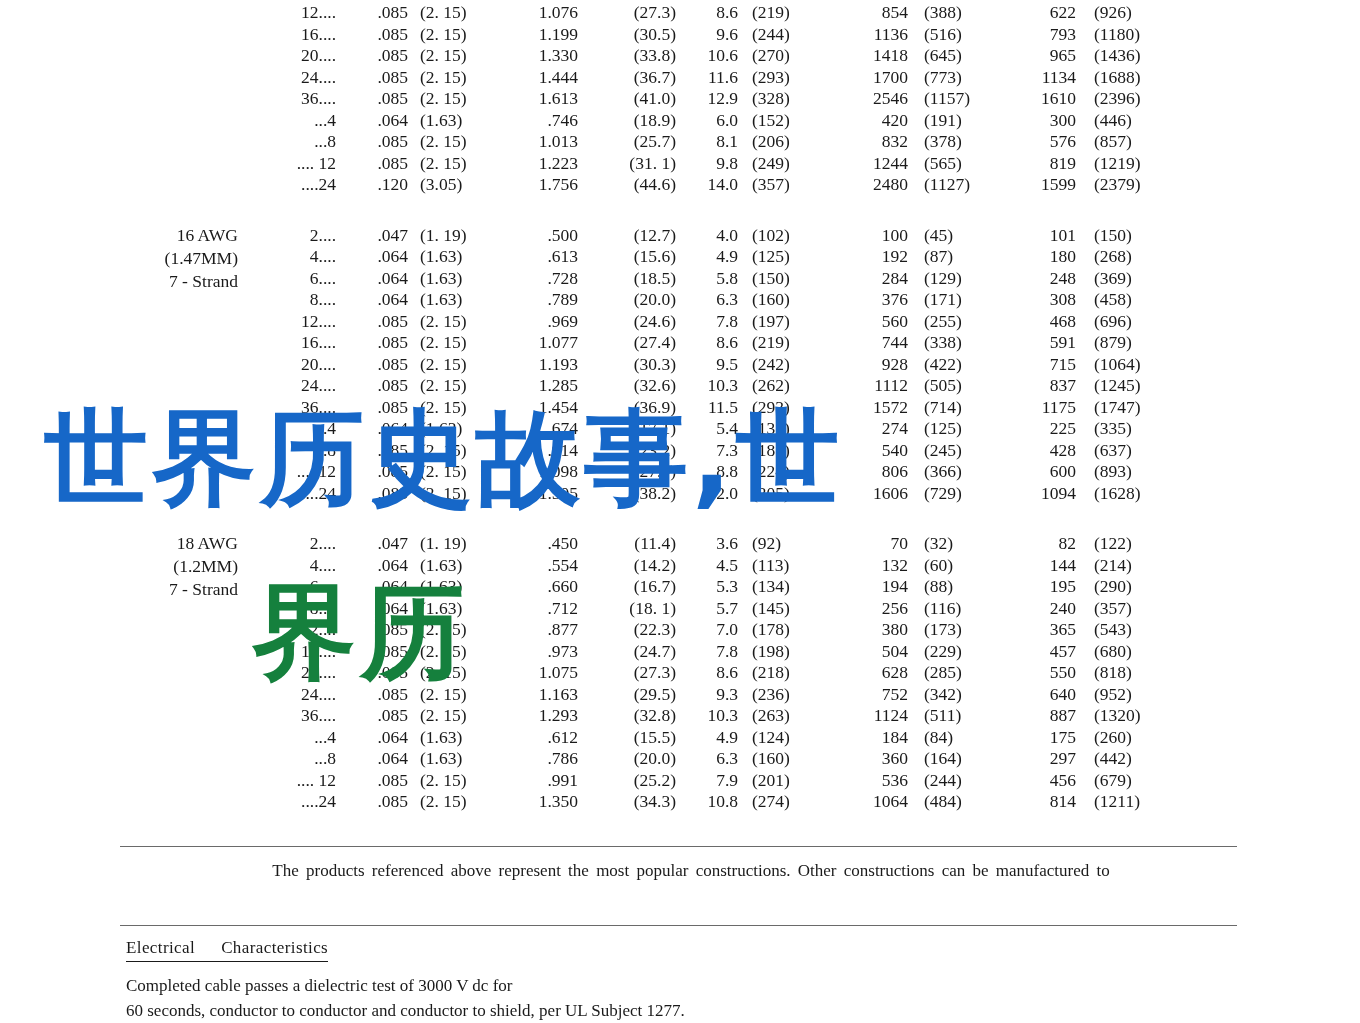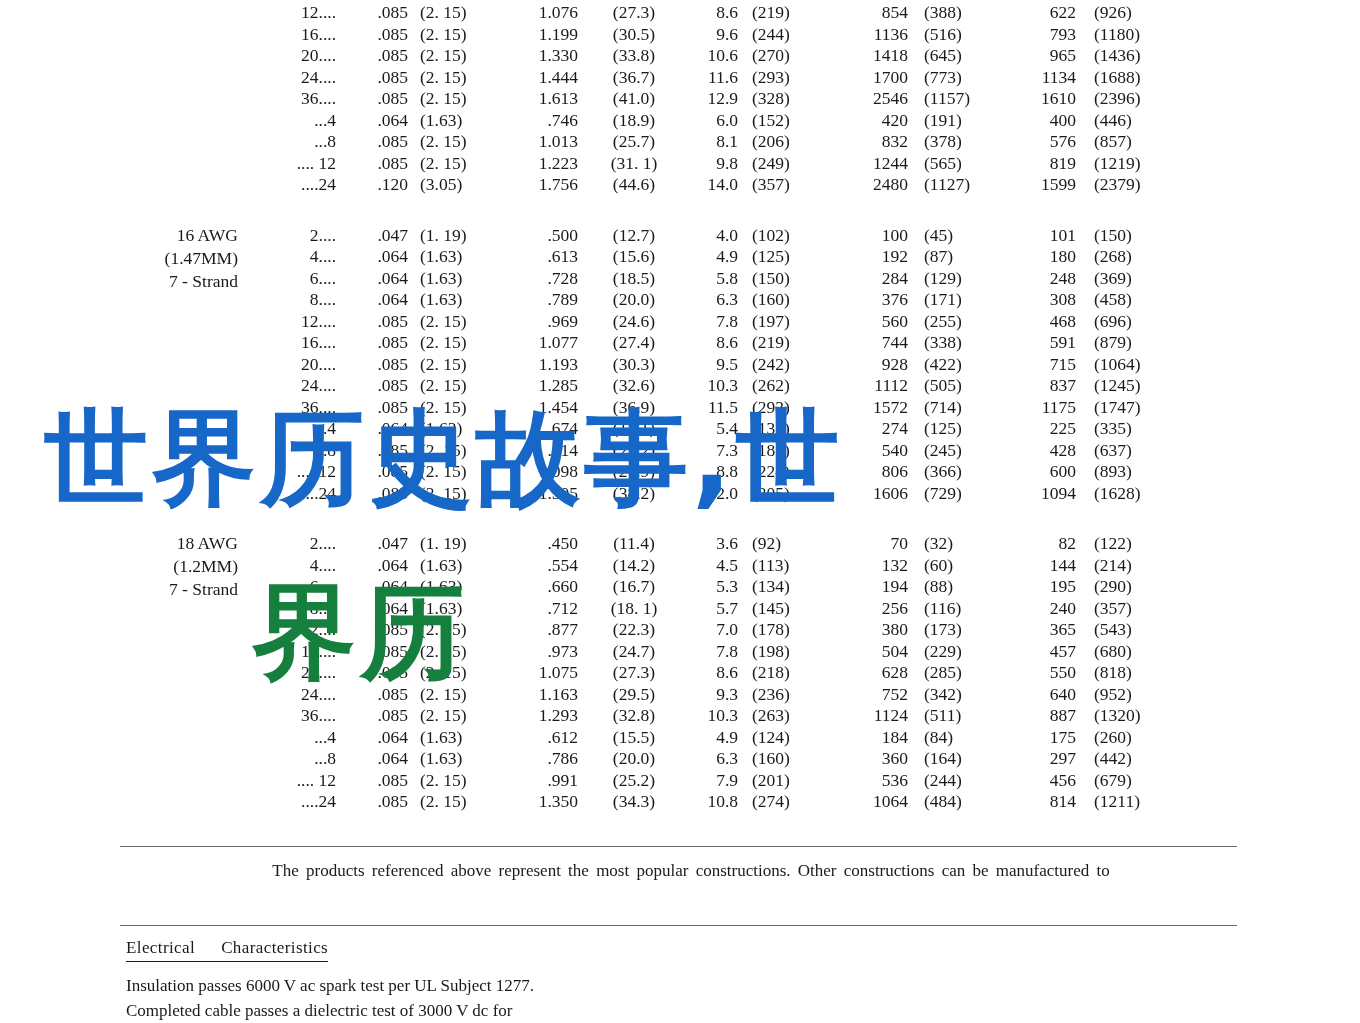--- a/index.html
+++ b/index.html
@@ -39,21 +39,21 @@
     white-space: nowrap;
     vertical-align: baseline;
   }
 
   
   .c-awg   { width: 118px; text-align: center; padding-right: 6px !important; }
   .c-cond  { width: 92px;  text-align: right;  padding-right: 10px !important;}
   .c-nom   { width: 62px;  text-align: right;  padding-right: 6px !important; margin-top: 16px; }
   .c-nommm { width: 80px;  text-align: left;   padding-left: 6px !important;  }
   .c-od    { width: 78px;  text-align: right;  padding-right: 6px !important; margin-top: 16px; }
-  .c-odmm  { width: 84px;  text-align: center;   padding-left: 8px !important;  }
+  .c-odmm  { width: 84px;  text-align: right;   padding-left: 8px !important;  }
   .c-wt    { width: 62px;  text-align: right;  padding-right: 6px !important; }
   .c-wtkg  { width: 84px;  text-align: left;   padding-left: 8px !important;  }
   .c-a     { width: 72px;  text-align: right;  padding-right: 8px !important; }
   .c-akg   { width: 82px;  text-align: left;   padding-left: 8px !important;  }
   .c-b     { width: 70px;  text-align: right;  padding-right: 8px !important; }
   .c-bkg   { width: 90px;  text-align: left;   padding-left: 10px !important; }
 
   .spacer-row td { height: 26px; padding: 0 !important; }
 
   .awg-cell {
@@ -214,21 +214,21 @@
       <tr>
         <td class="c-cond">...4</td>
         <td class="c-nom">.064</td>
         <td class="c-nommm">(1.63)</td>
         <td class="c-od">.746</td>
         <td class="c-odmm">(18.9)</td>
         <td class="c-wt">6.0</td>
         <td class="c-wtkg">(152)</td>
         <td class="c-a">420</td>
         <td class="c-akg">(191)</td>
-        <td class="c-b">400</td>
+        <td class="c-b">300</td>
         <td class="c-bkg">(446)</td>
       </tr>
       <tr>
         <td class="c-cond">...8</td>
         <td class="c-nom">.085</td>
         <td class="c-nommm">(2. 15)</td>
         <td class="c-od">1.013</td>
         <td class="c-odmm">(25.7)</td>
         <td class="c-wt">8.1</td>
         <td class="c-wtkg">(206)</td>
@@ -627,21 +627,20 @@
 
   <div class="rule" id="rule1"></div>
   <div class="rule" id="rule2"></div>
 
   <div class="note-block">
     <div>The  products  referenced  above  represent  the  most  popular  constructions.   Other  constructions  can  be  manufactured  to</div>
   </div>
 
   <div class="elec-block">
     <div class="elec-title"><span>Electrical</span><span class="gap"></span><span>Characteristics</span></div>
-    <span class="elec-line">Insulation passes 6000 V ac spark test per UL Subject 1277.</span>
     <span class="elec-line">Completed cable passes a dielectric test of 3000 V dc for</span>
     <span class="elec-line">60 seconds, conductor to conductor and conductor to shield, per UL Subject 1277.</span>
   </div>
 
 </div>
 
 <div class="overlay">
   <div class="wm" id="wm-line1" style="color: rgb(22, 103, 200);">世界历史故事,世</div>
   <div class="wm" id="wm-line2" style="color: #15803d;">界历</div>
 </div>

